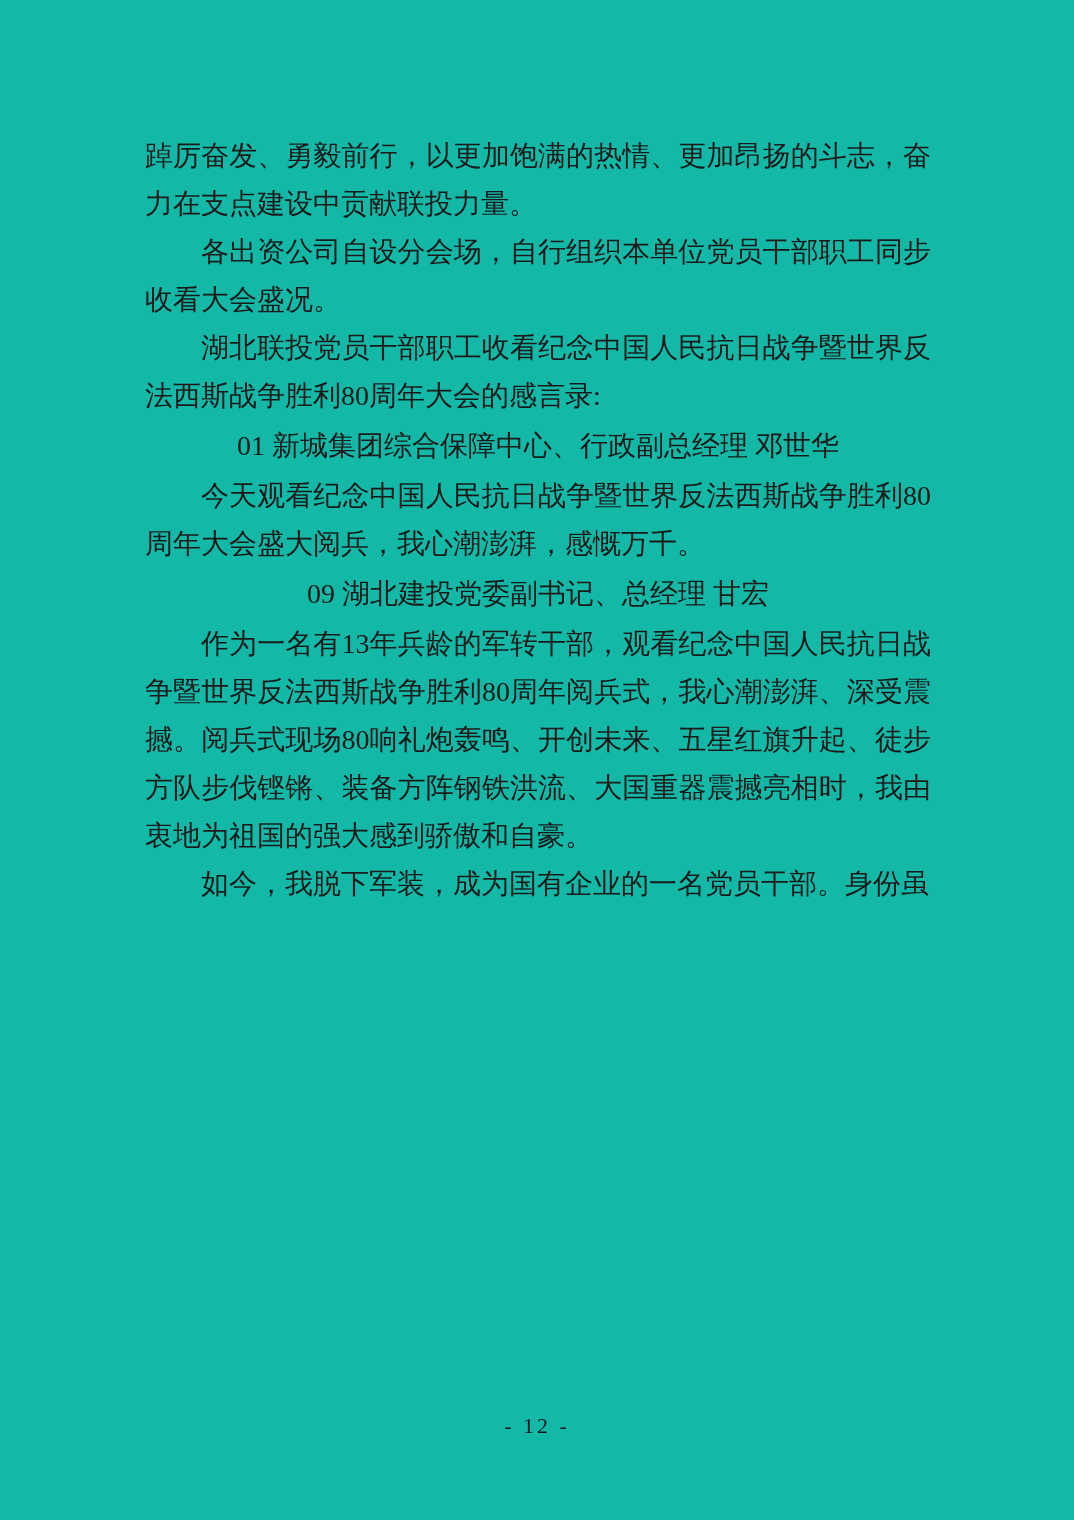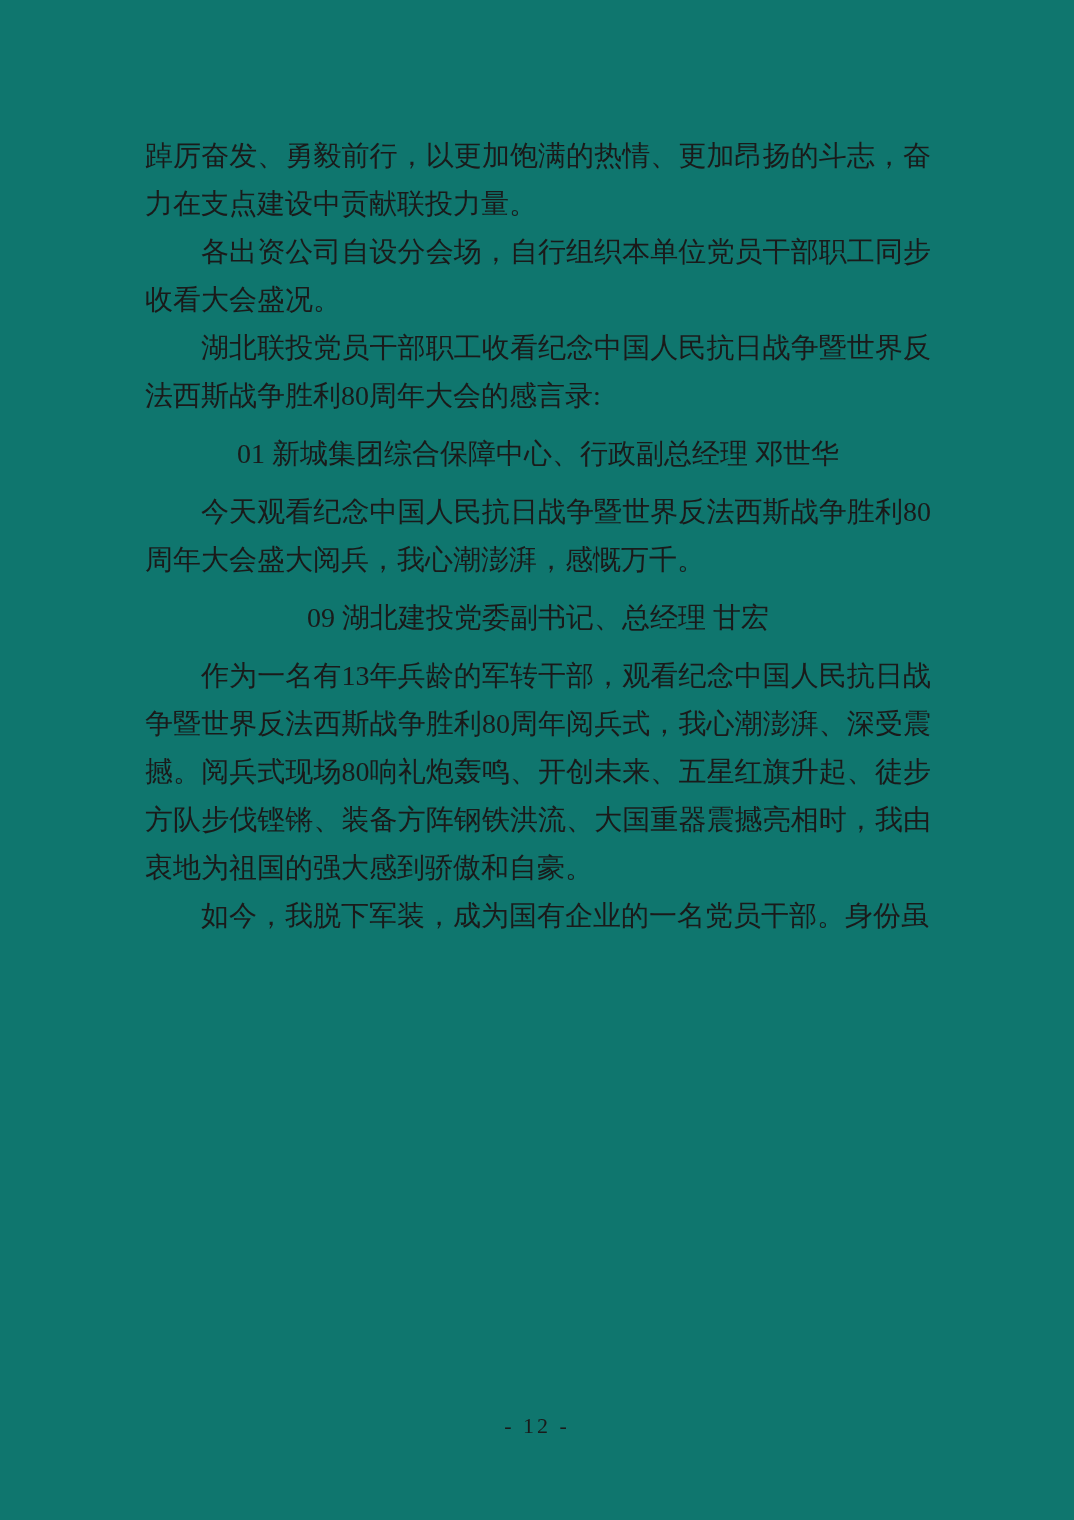--- a/index.html
+++ b/index.html
@@ -4,21 +4,21 @@
 <style>
   html, body {
     margin: 0;
     padding: 0;
     background: #ffffff;
   }
   .page {
     position: relative;
     width: 1074px;
     height: 1520px;
-    background: #0f766e;
+    background: #14b8a6;
     font-family: "Liberation Serif", "DejaVu Serif", serif;
     color: #1a1a1a;
     overflow: hidden;
   }
   .content {
     position: absolute;
     left: 145px;
     top: 132px;
     width: 786px;
   }
@@ -29,21 +29,21 @@
     font-weight: 400;
     text-align: justify;
     text-justify: inter-character;
     text-indent: 2em;
     word-break: break-all;
   }
   .para.no-indent {
     text-indent: 0;
   }
   .heading {
-    margin: 10px 0;
+    margin: 2px 0;
     font-size: 28px;
     line-height: 48px;
     font-weight: 400;
     text-align: center;
     white-space: nowrap;
   }
   .footer {
     position: absolute;
     left: 0;
     top: 1410px;

